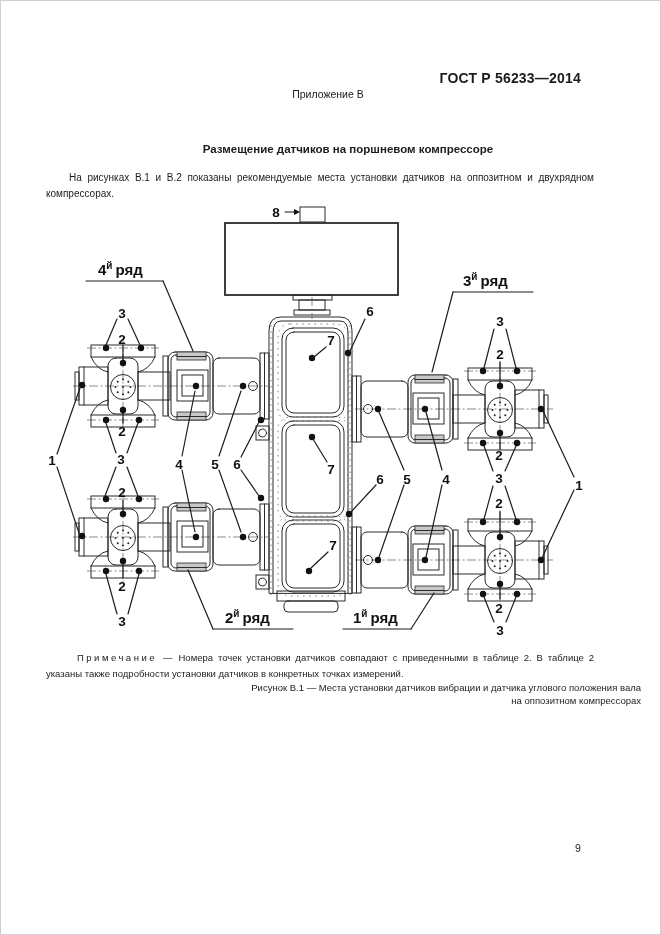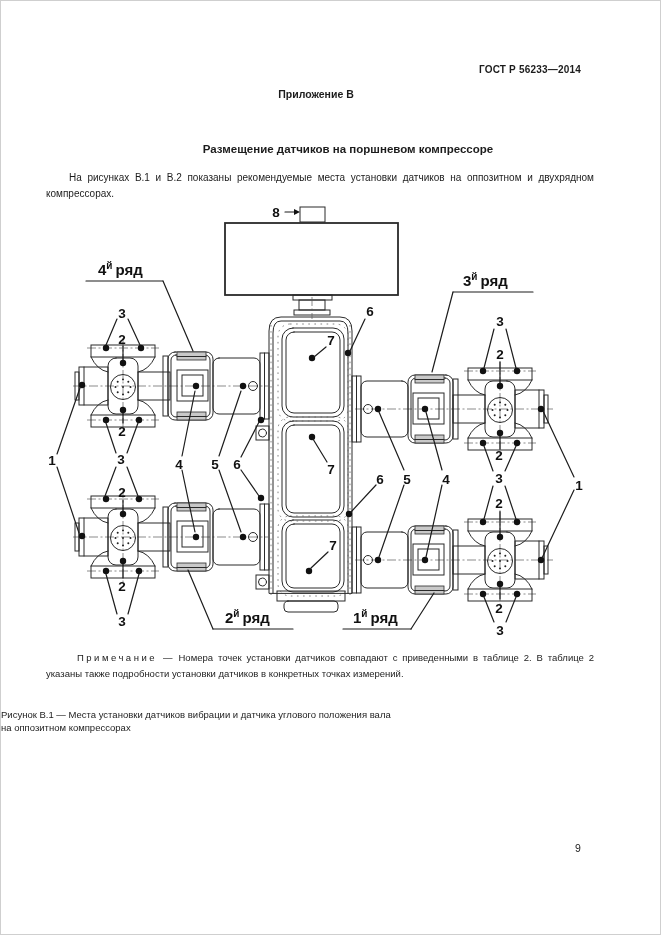--- a/index.html
+++ b/index.html
@@ -3,44 +3,44 @@
 <meta charset="utf-8">
 <style>
   html,body { margin:0; padding:0; background:#e8e8e8; }
   .page {
     position:relative; width:661px; height:935px; margin:0 auto;
     background:#ffffff; border:1px solid #cfcfcf; box-sizing:border-box;
     font-family:"Liberation Sans", sans-serif; color:#1c1c1c;
     overflow:hidden;
   }
   .doc-num {
-    position:absolute; top:63px; right:79px;
-    font-size:10px; font-weight:bold; letter-spacing:.2px;
+    position:absolute; top:69px; right:79px;
+    font-size:14px; font-weight:bold; letter-spacing:.2px;
   }
   .annex {
-    position:absolute; top:87px; left:4px; width:622px; text-align:center;
-    font-size:10.5px; font-weight:bold; line-height:13px;
+    position:absolute; top:87px; left:16px; width:622px; text-align:center;
+    font-size:10.5px; font-weight:normal; line-height:13px;
   }
   .section-title {
     position:absolute; top:142px; left:0; width:630px; text-align:center;
     font-size:11.5px; font-weight:bold;padding-left:32px;
   }
   .intro {
     position:absolute; top:159px; left:45px; width:548px;
     font-size:10px; line-height:16px; text-align:justify; text-indent:23px;
   }
   .note {
     position:absolute; top:639px; left:45px; width:548px;
     font-size:9.5px; line-height:16px; text-align:justify; text-indent:23px;
   }
   .note .spaced { letter-spacing:2.5px;padding-left:8px; }
   .note .dash { margin:0 6px; }
   .caption {
-    position:absolute; top:681px; left:0; width:640px; text-align:left;
-    font-size:9.5px; line-height:12.5px;margin-top:27px;
+    position:absolute; top:681px; left:0; width:640px; text-align:right;
+    font-size:9.5px; line-height:12.5px;
   }
   .page-num {
     position:absolute; top:841px; left:574px; font-size:10.5px;
   }
   svg.diagram { position:absolute; left:35px; top:195px; }
   svg .s    { fill:none; stroke:#2a2a2a; stroke-width:1; stroke-linecap:round; }
   svg .s2   { fill:none; stroke:#2a2a2a; stroke-width:1.8; }
   svg .fillg{ fill:#c9c9c9; stroke:#2a2a2a; stroke-width:.8; }
   svg .dot  { fill:#111; stroke:none; }
   svg .bolt { fill:#222; stroke:none; }

